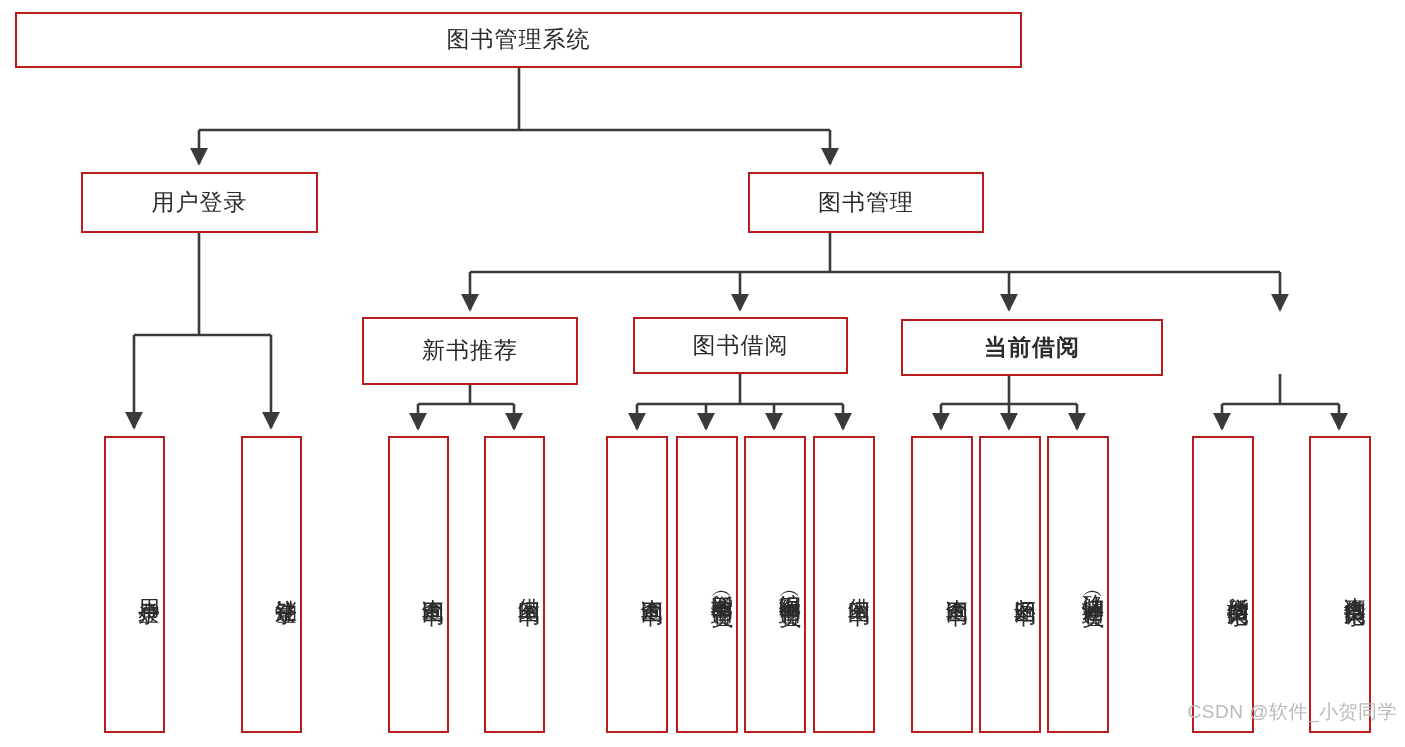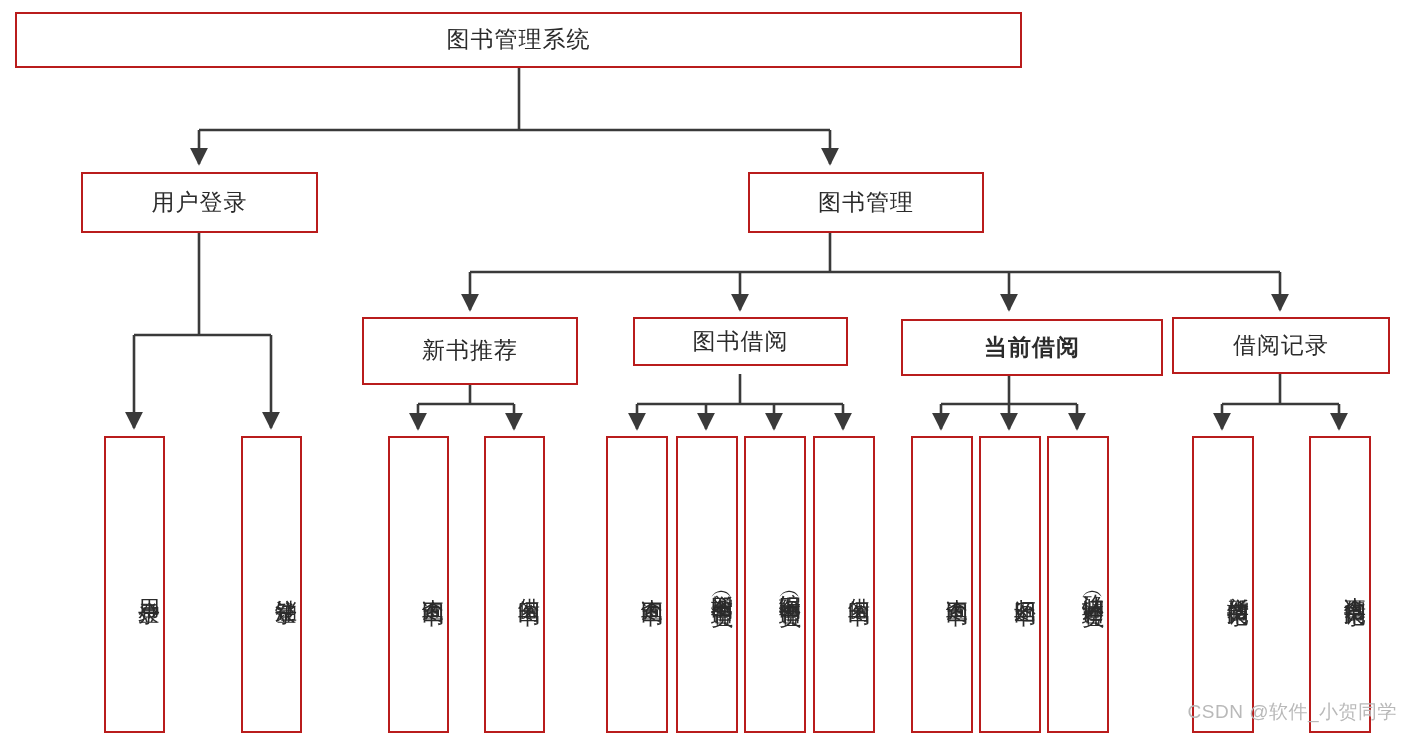--- a/index.html
+++ b/index.html
@@ -135,31 +135,28 @@
   </div>
 
   <div class="node node-h" style="left:712px; top:172px; width:236px; height:61px;margin-left:36px;">
     <span>图书管理</span>
   </div>
 
   <div class="node node-h" style="left:362px; top:317px; width:216px; height:68px;">
     <span>新书推荐</span>
   </div>
 
-  <div class="node node-h" style="left:633px; top:317px; width:215px; height:49px;">
+  <div class="node node-h" style="left:633px; top:317px; width:215px; height:57px;">
     <span>图书借阅</span>
   </div>
 
   <div class="node node-h" style="left:901px; top:319px; width:262px; height:57px;font-weight:bold;">
     <span>当前借阅</span>
   </div>
 
-  <div class="node node-h" style="left:1172px; top:317px; width:218px; height:57px;">
-    <span>借阅记录</span>
-  </div>
 
   <div class="node node-v" style="left:104px; top:436px; width:61px; height:297px;">
     <span class="vtext">用户登录</span>
   </div>
 
   <div class="node node-v" style="left:241px; top:436px; width:61px; height:297px;">
     <span class="vtext">注销登录</span>
   </div>
 
   <div class="node node-v" style="left:388px; top:436px; width:61px; height:297px;">

